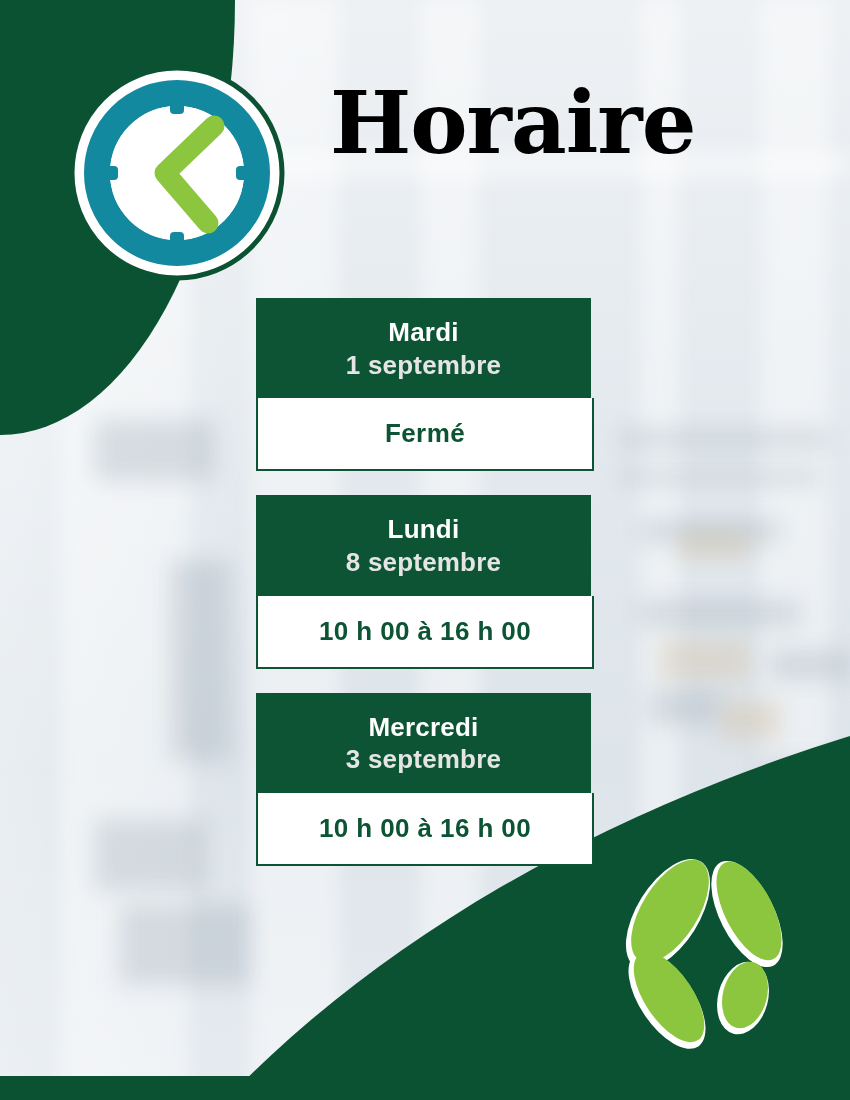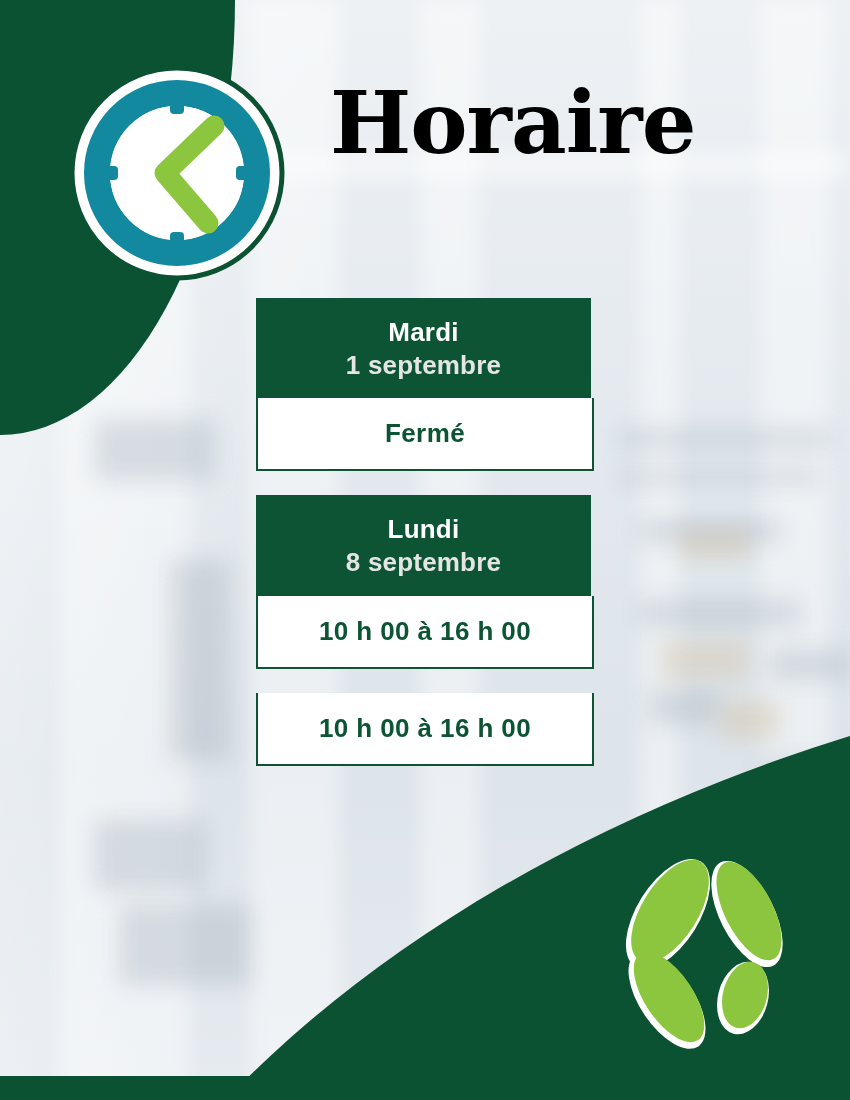--- a/index.html
+++ b/index.html
@@ -233,20 +233,24 @@
       <div class="card-head">
         <div class="card-day">Lundi</div>
         <div class="card-date">8 septembre</div>
       </div>
       <div class="card-body">
         <div class="card-hours">10 h 00 à 16 h 00</div>
       </div>
     </div>
 
     <div class="card">
+      <div class="card-head">
+        <div class="card-day">Mercredi</div>
+        <div class="card-date">3 septembre</div>
+      </div>
       <div class="card-body">
         <div class="card-hours">10 h 00 à 16 h 00</div>
       </div>
     </div>
 
   </div>
 
   <div class="butterfly">
     <svg viewBox="0 0 190 205" width="190" height="205" aria-hidden="true">
 

